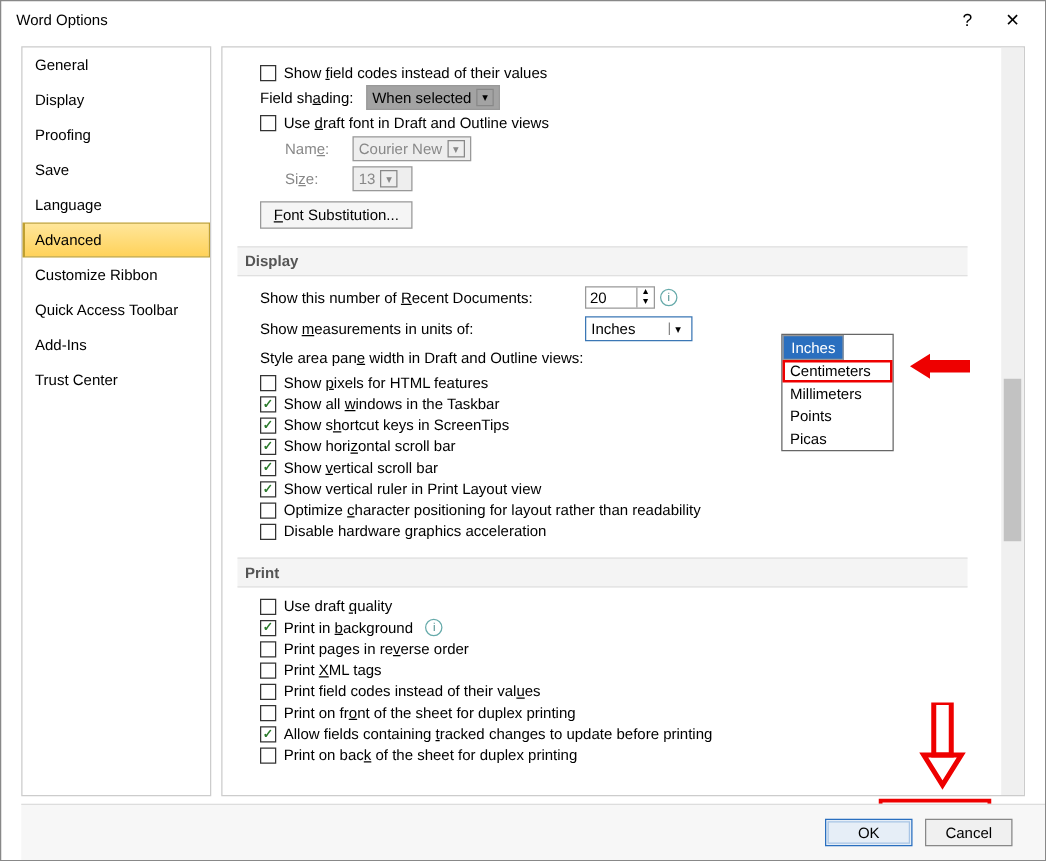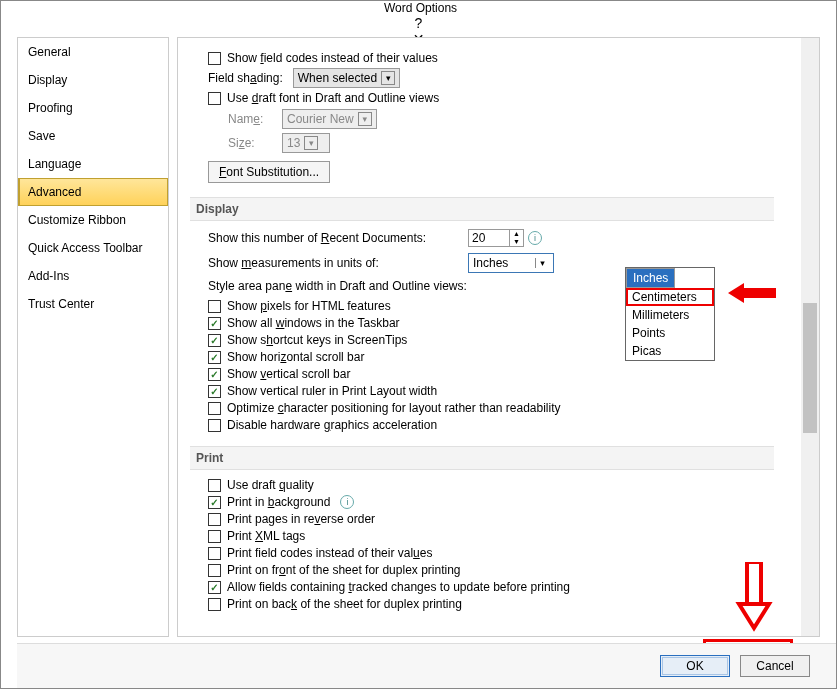--- a/index.html
+++ b/index.html
@@ -1,35 +1,35 @@
 <!DOCTYPE html>
 <html><head>
 <meta charset="utf-8">
 <style>
 * { box-sizing: border-box; margin: 0; padding: 0; font-family: "Segoe UI", Tahoma, sans-serif; font-size: 12px; }
 body { background: #fff; width: 837px; height: 689px; position: relative; }
 .dialog { position: absolute; top: 0; left: 0; width: 837px; height: 689px; border: 1px solid #888; background: #fff; }
-.titlebar { height: 30px; display: flex; align-items: center; padding: 0 8px; flex-direction: column; }
+.titlebar { height: 30px; display: flex; align-items: center; padding: 0 8px; }
 .titlebar .title { flex: 1; padding-left: 4px; }
 .titlebar .help { width: 36px; text-align: center; font-size: 14px; }
 .titlebar .close { width: 36px; text-align: center; font-size: 14px; }
 .body { position: absolute; top: 30px; left: 0; right: 0; bottom: 45px; display: flex; }
 .side { width: 152px; border: 1px solid #ccc; margin: 6px 0 6px 16px; background: #fff; }
 .side .item { padding: 7px 10px; cursor: default; }
 .side .item.selected { background: linear-gradient(#ffe69a,#ffd25a); border: 1px solid #c0a030; border-left: 2px solid #c0a030; padding: 6px 9px 6px 8px; }
 .content { flex: 1; border: 1px solid #ccc; margin: 6px 16px 6px 8px; background: #fff; position: relative; overflow: hidden; padding: 10px 45px 10px 12px; }
 .scroll { position: absolute; right: 0; top: 0; bottom: 0; width: 18px; background: #f0f0f0; }
 .scroll .thumb { position: absolute; left: 2px; right: 2px; top: 265px; height: 130px; background: #c2c2c2; }
 .row { display: flex; align-items: center; margin: 3px 0 3px 18px; gap: 6px; }
 .chk { width: 13px; height: 13px; border: 1px solid #333; display: inline-flex; align-items: center; justify-content: center; font-size: 10px; color: #0a5; }
 .chk.checked::after { content: "✓"; color: #2a7a2a; font-weight: bold; }
 .label u { text-decoration: underline; }
 .subrow { margin-left: 38px; display: flex; align-items: center; gap: 8px; margin-top: 4px; margin-bottom: 4px; }
 .subrow .lbl { width: 46px; color: #888; }
-.sel { border: 1px solid #999; background: #e5e5e5; padding: 2px 4px; display: inline-flex; align-items: center; gap: 4px; }
+.sel { border: 1px solid #999; background: #a3a3a3; padding: 2px 4px; display: inline-flex; align-items: center; gap: 4px; }
 .sel.dis { background: #eee; color: #888; }
 .sel .arrow { border: 1px solid #888; width: 14px; height: 14px; display: inline-flex; align-items: center; justify-content: center; font-size: 9px; }
 .btn { border: 1px solid #999; background: #f5f5f5; padding: 3px 10px; display: inline-block; }
 .sect { margin: 14px 0 8px 0; padding: 4px 6px; background: #f4f4f4; border-top: 1px solid #e0e0e0; border-bottom: 1px solid #e0e0e0; font-weight: 600; color: #555; }
 .kv { display: flex; align-items: center; margin: 6px 0 6px 18px; }
 .kv .k { width: 260px; }
 .numbox { display: inline-flex; border: 1px solid #999; }
 .numbox .num { width: 40px; padding: 1px 3px; text-align: left; }
 .numbox .spin { width: 14px; border-left: 1px solid #999; display: flex; flex-direction: column; }
 .numbox .spin span { flex: 1; font-size: 7px; text-align: center; line-height: 7px; }
@@ -150,21 +150,21 @@
           <div class="row">
             <span class="chk checked"></span>
             <span class="label">Show hori<u>z</u>ontal scroll bar</span>
           </div>
           <div class="row">
             <span class="chk checked"></span>
             <span class="label">Show <u>v</u>ertical scroll bar</span>
           </div>
           <div class="row">
             <span class="chk checked"></span>
-            <span class="label">Show vertical ruler in Print Layout width</span>
+            <span class="label">Show vertical ruler in Print Layout view</span>
           </div>
           <div class="row">
             <span class="chk"></span>
             <span class="label">Optimize <u>c</u>haracter positioning for layout rather than readability</span>
           </div>
           <div class="row">
             <span class="chk"></span>
             <span class="label">Disable hardware <u>g</u>raphics acceleration</span>
           </div>
         </div>

